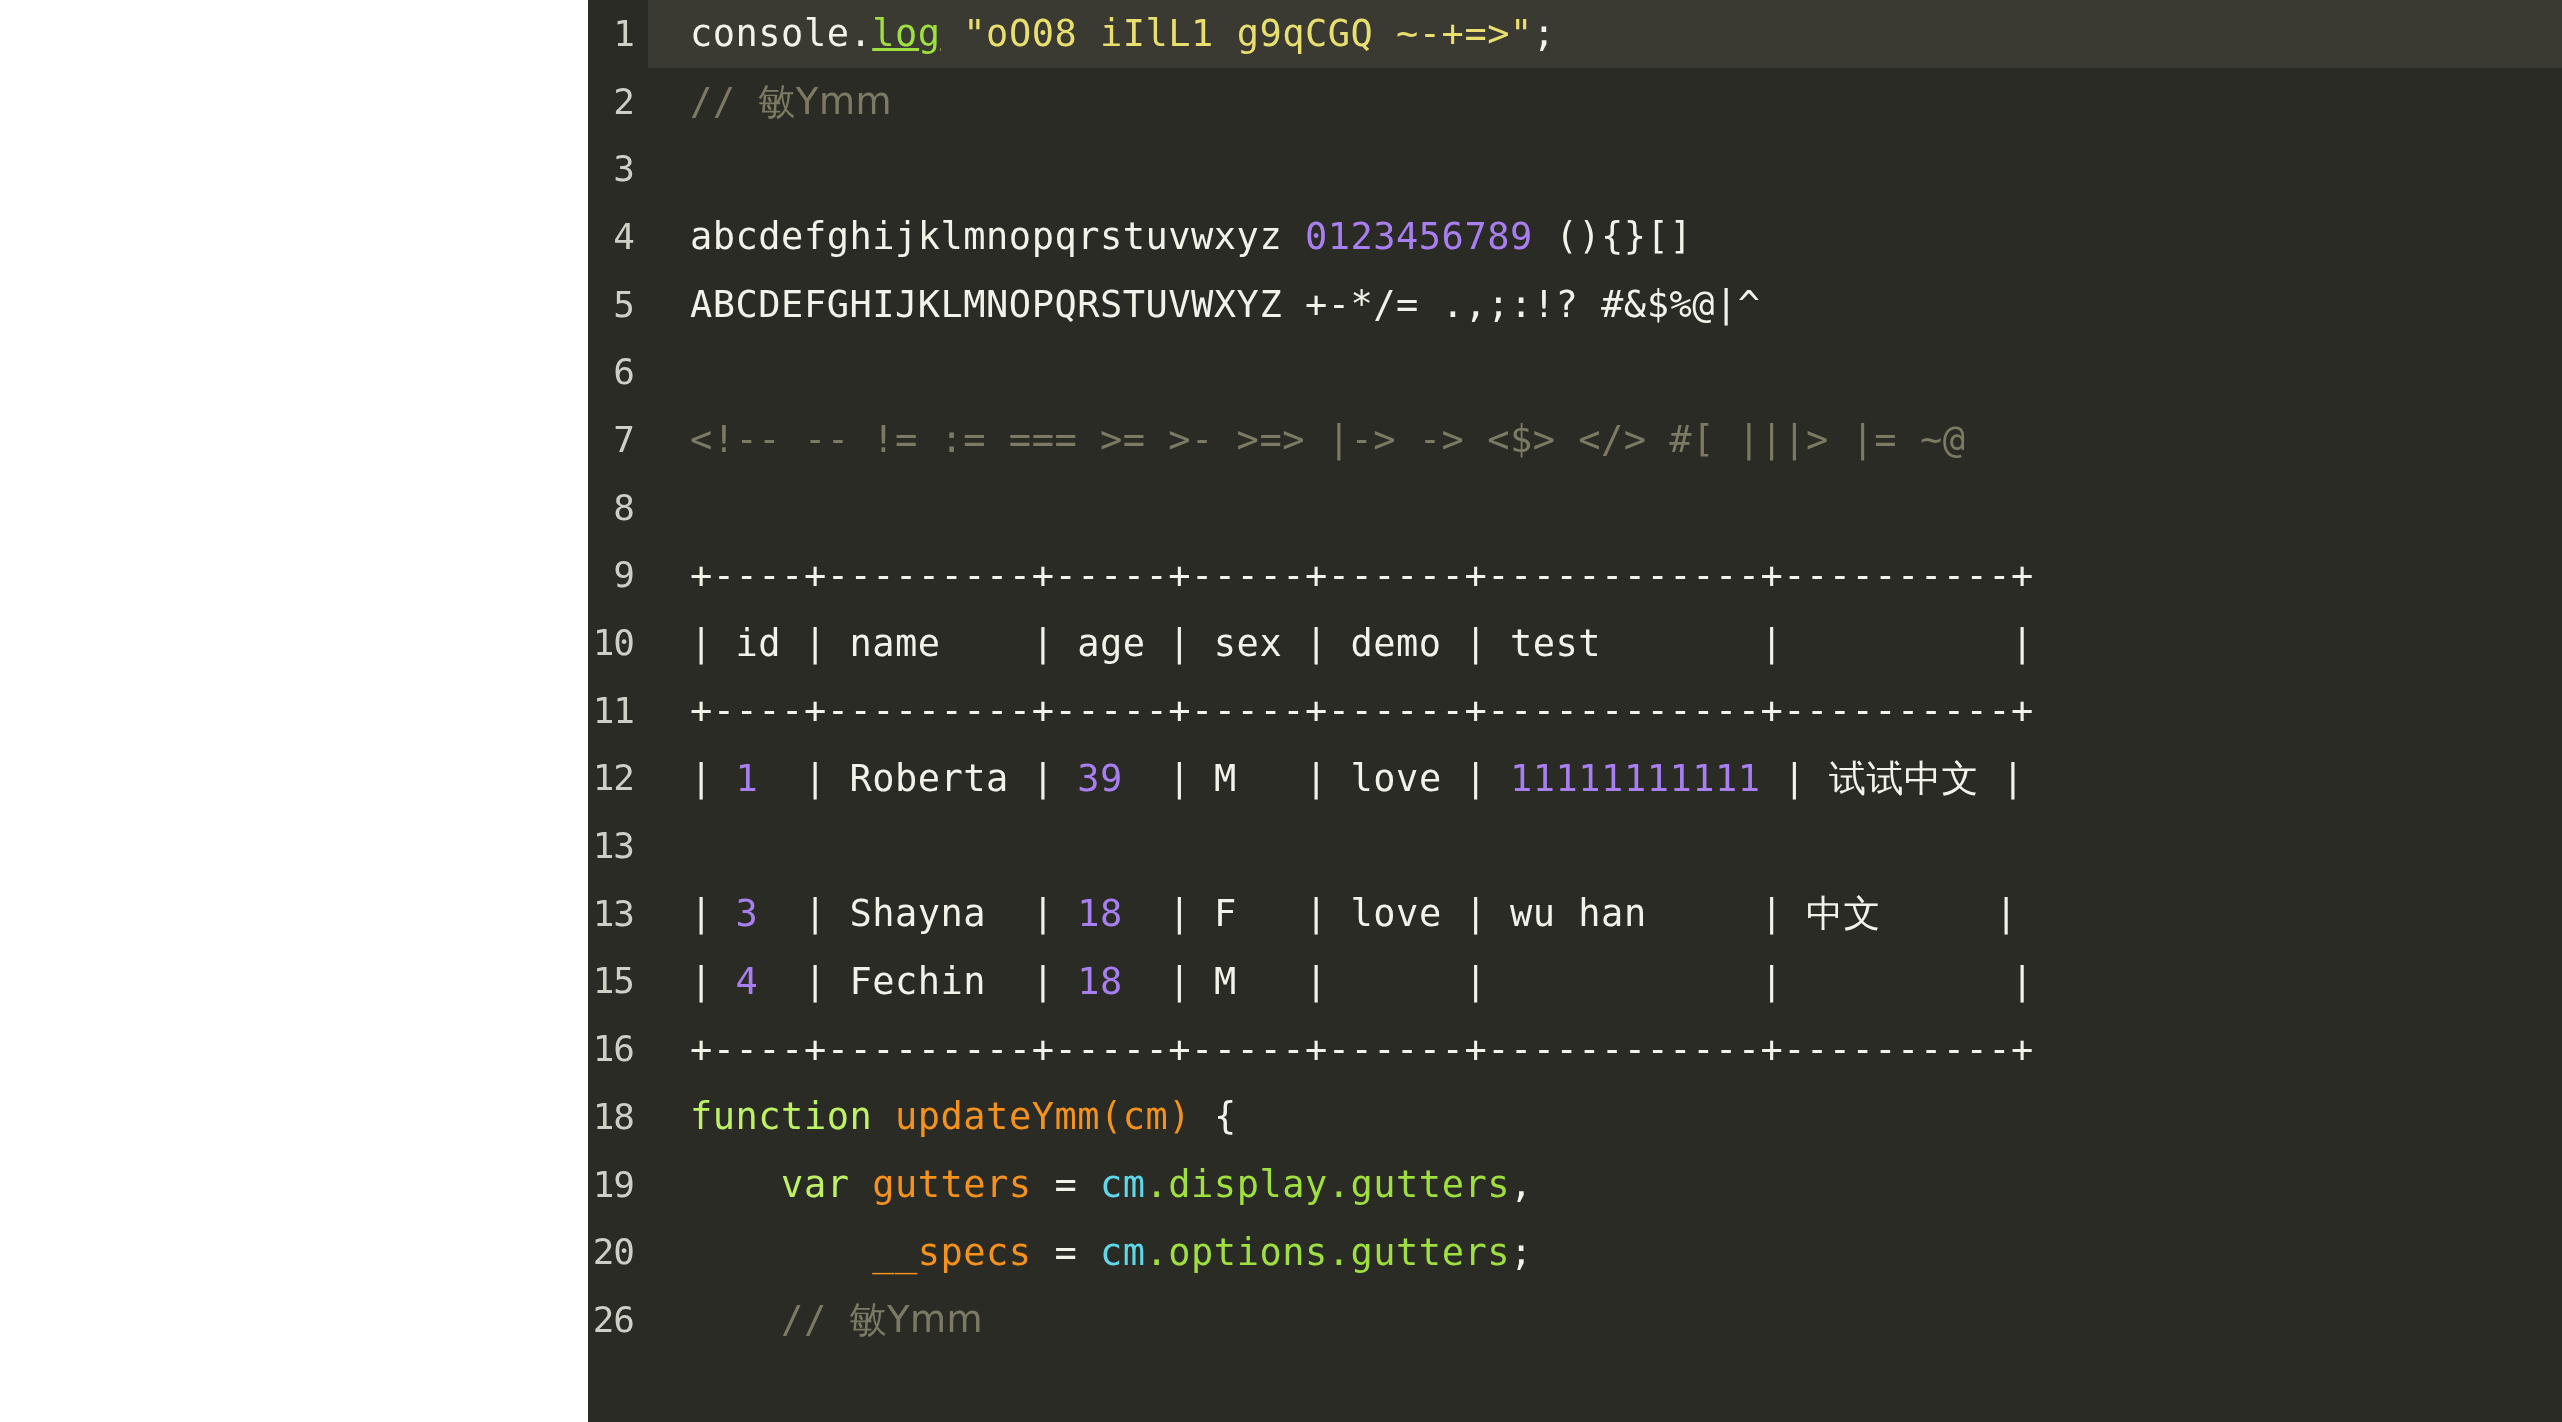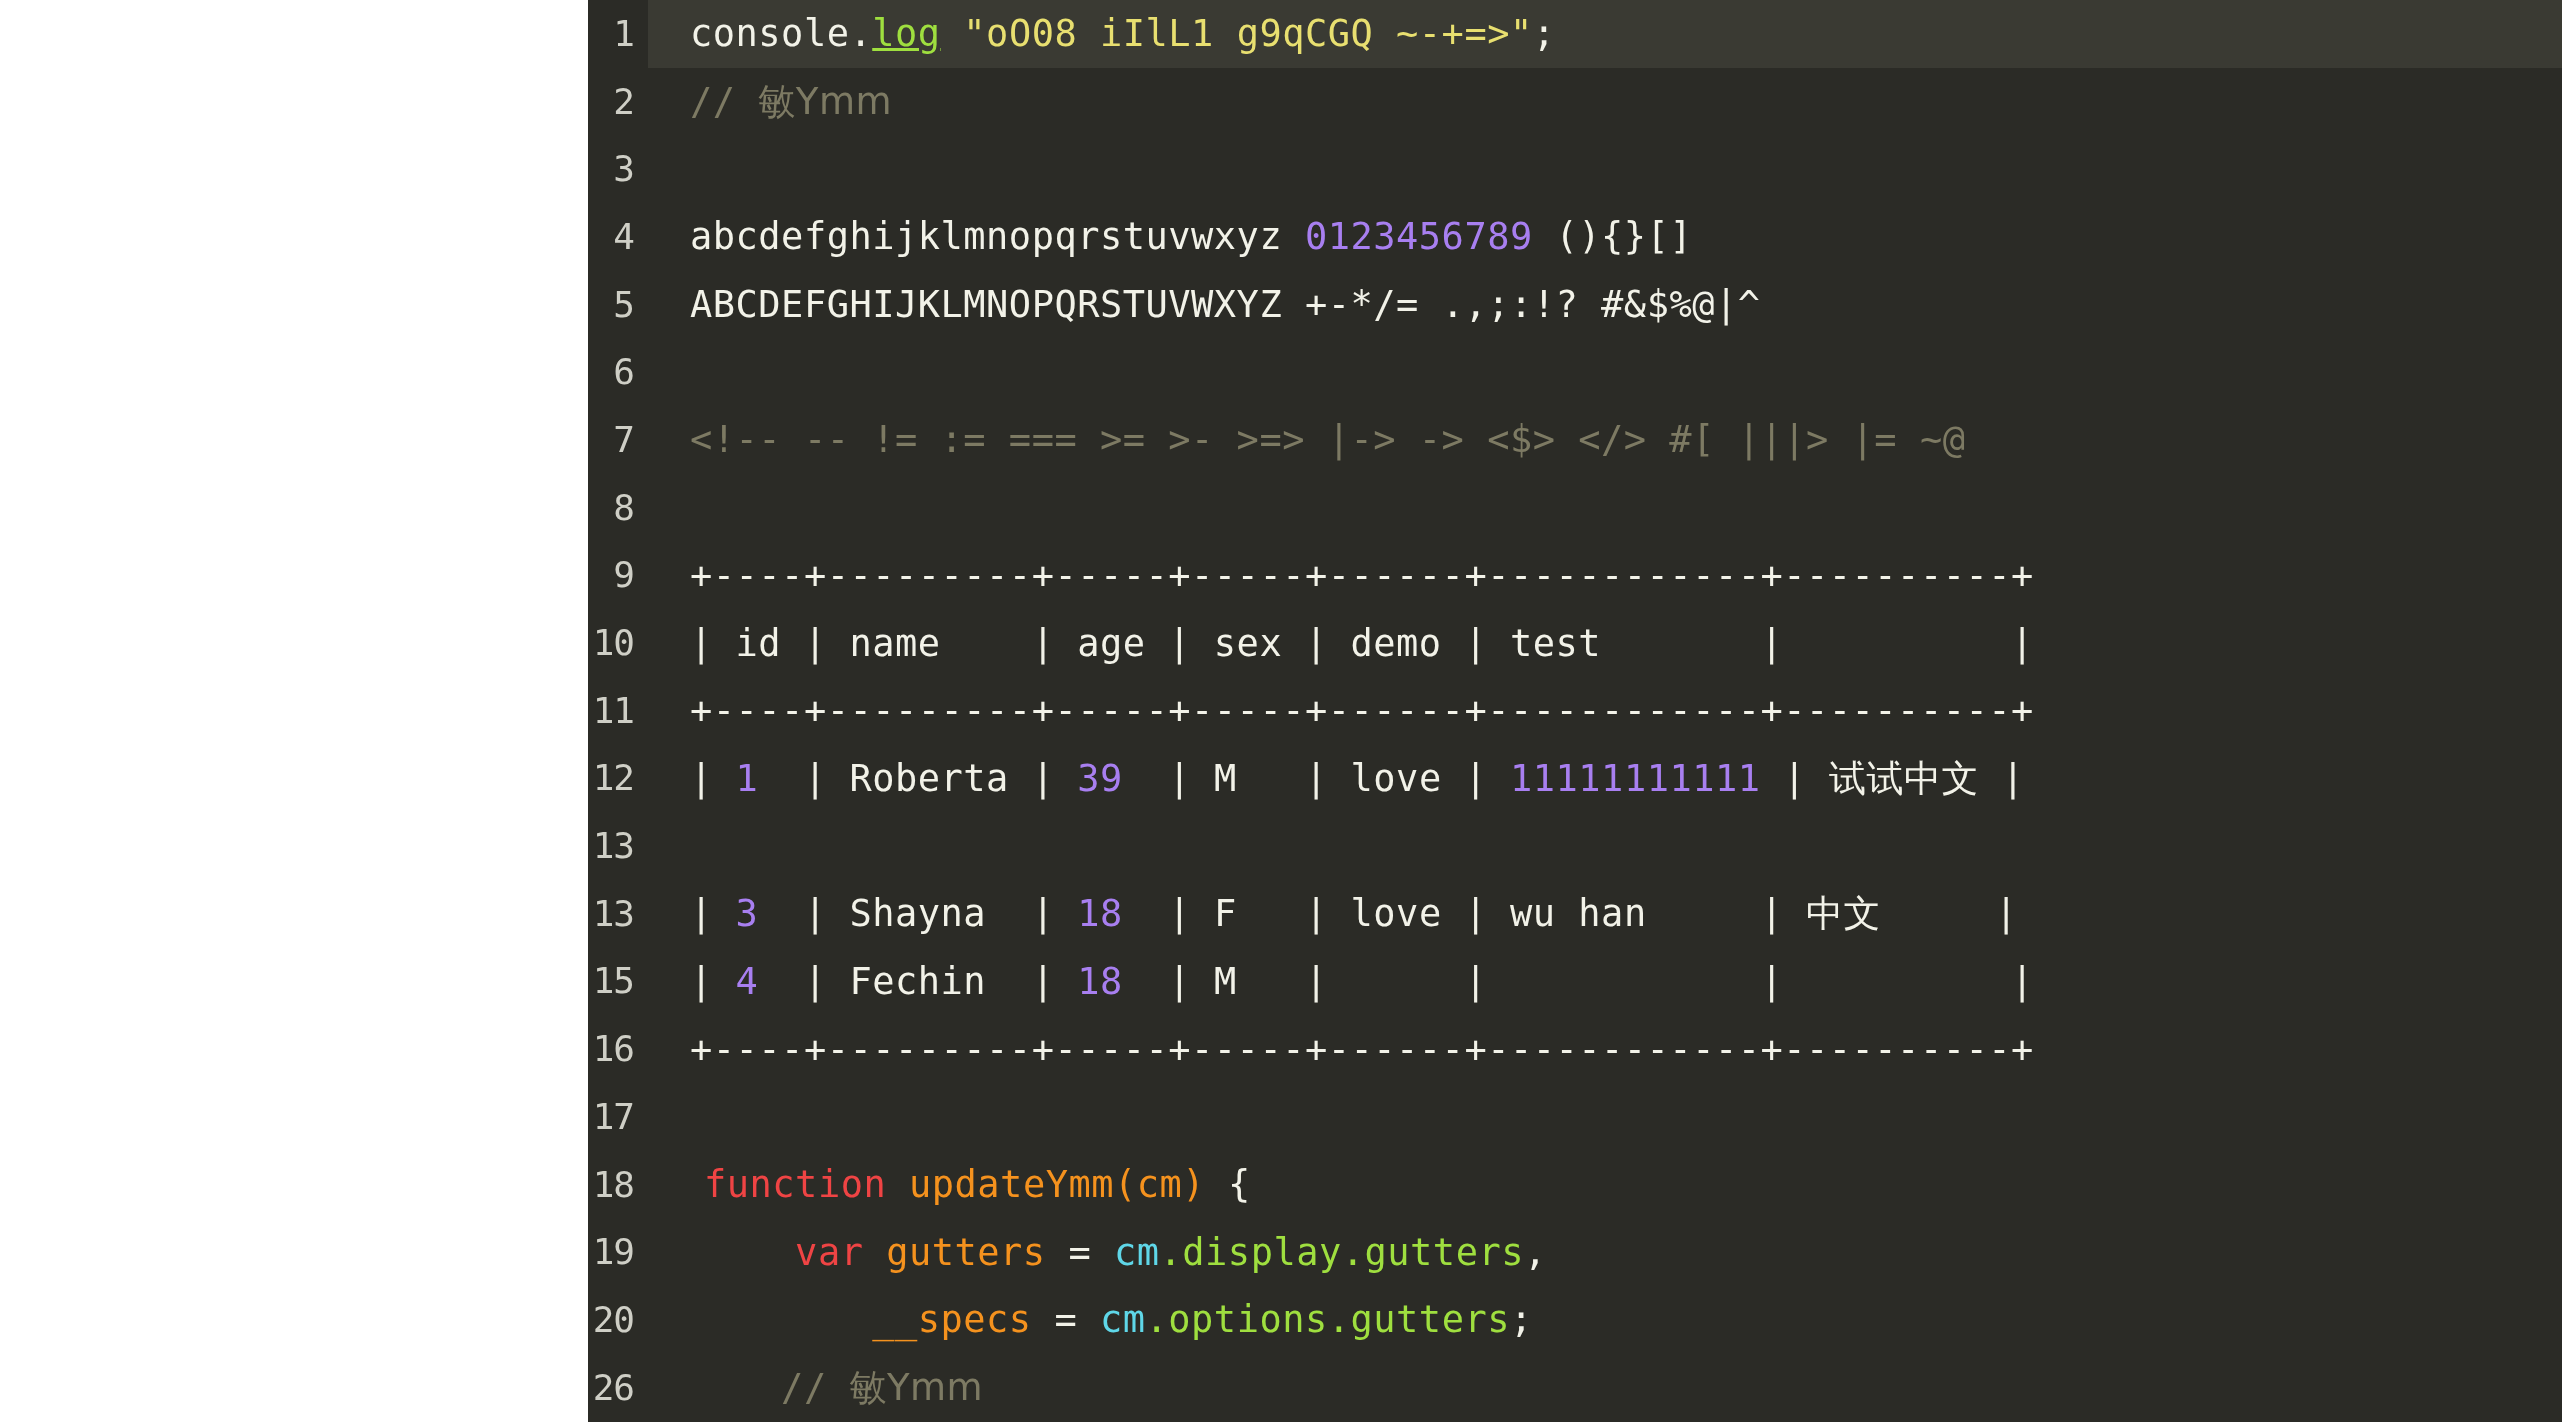--- a/index.html
+++ b/index.html
@@ -50,21 +50,21 @@
     white-space:pre;
   }
   .cjk{font-family:"DejaVu Sans","Liberation Sans",sans-serif;text-align:right;}
   .kw-def{color:#f2f2e8;text-align:right;}
   .fn{color:#9fdf3f;text-decoration:underline;}
   .str{color:#e8df70;}
   .punct{color:#f2f2e8;}
   .num{color:#a87ff0;}
   .com{color:#7d7a63;}
   .lig{color:#7d7a63;}
-  .keyword{color:#ef4444;margin-left:14px;}
+  .keyword{color:#bef264;}
   .varname{color:#f5921e;}
   .obj{color:#5fd7e8;}
   .prop{color:#9fdf3f;}
   .op{color:#f2f2e8;}
   .tbl{color:#f2f2e8;}
 </style>
 </head>
 <body>
 
 <div id="editor">
@@ -142,24 +142,20 @@
   <div class="line">
     <div class="gutter">15</div>
     <div class="code tbl"><span>| </span><span class="num">4</span><span>  | </span><span>Fechin</span><span>  | </span><span class="num">18</span><span>  | </span><span>M</span><span>   |      |            |          |</span></div>
   </div>
 
   <div class="line">
     <div class="gutter">16</div>
     <div class="code tbl">+----+---------+-----+-----+------+------------+----------+</div>
   </div>
 
-  <div class="line">
-    <div class="gutter">17</div>
-    <div class="code"></div>
-  </div>
 
   <div class="line">
     <div class="gutter">18</div>
     <div class="code"><span class="keyword">function</span><span> </span><span class="varname">updateYmm</span><span class="varname">(</span><span class="varname">cm</span><span class="varname">)</span><span class="op"> {</span></div>
   </div>
 
   <div class="line">
     <div class="gutter">19</div>
     <div class="code"><span>    </span><span class="keyword">var</span><span> </span><span class="varname">gutters</span><span class="op"> = </span><span class="obj">cm</span><span class="prop">.display</span><span class="prop">.gutters</span><span class="op">,</span></div>
   </div>

